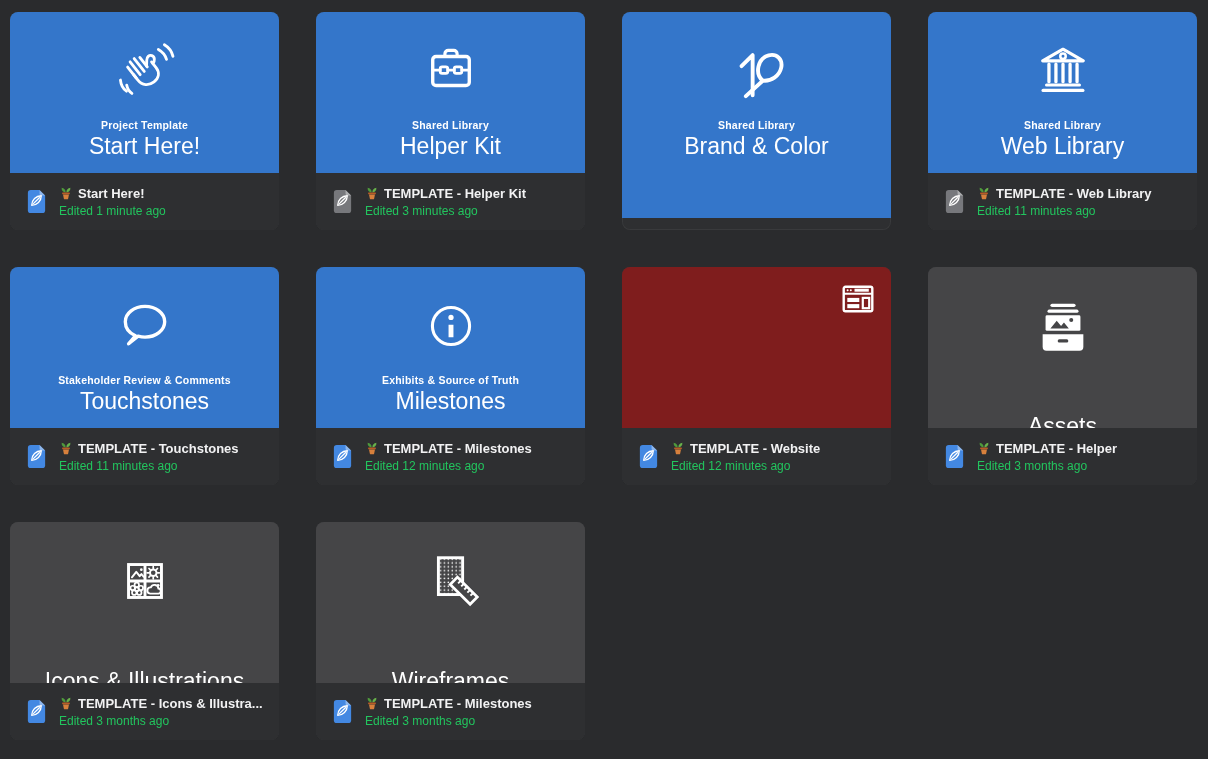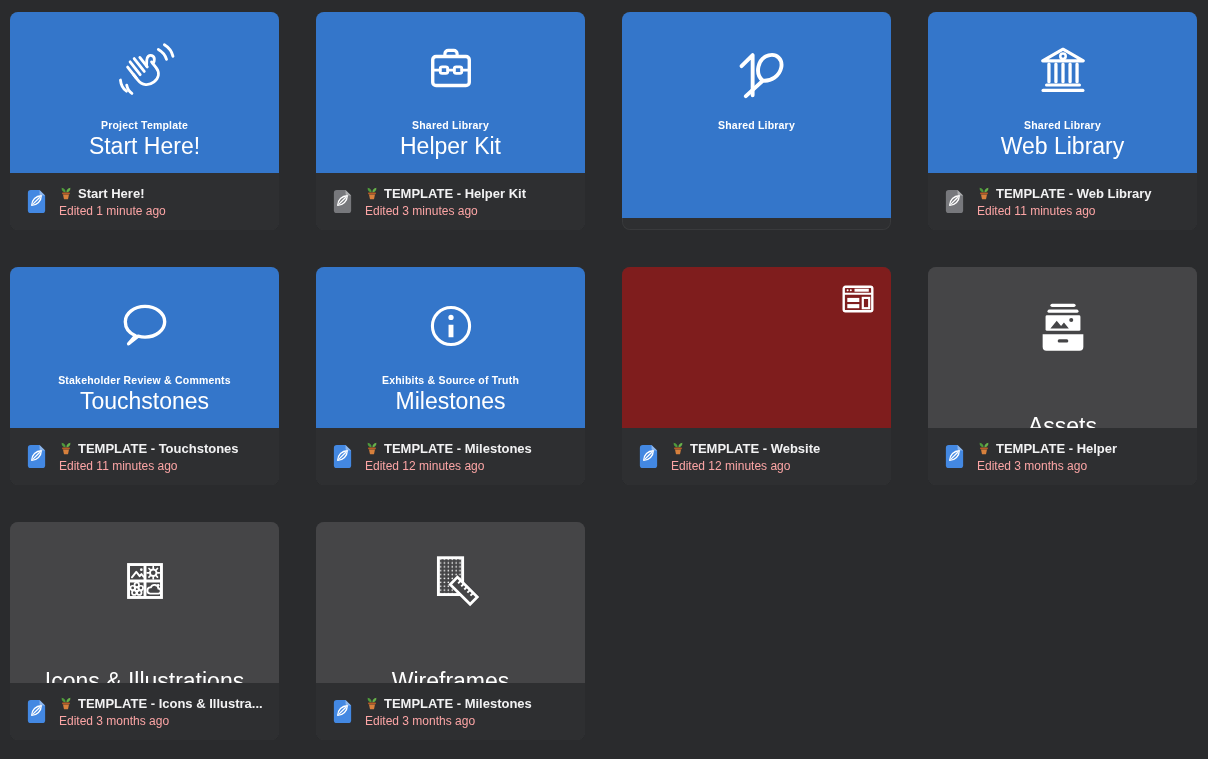--- a/index.html
+++ b/index.html
@@ -52,21 +52,21 @@
   .file-icon{width:23px;height:25px;flex:none;line-height:0;}
   .file-icon.blue{color:#4388e2;}
   .file-icon.gray{color:#77787c;}
   .meta{min-width:0;}
   .file-name{
     display:flex;align-items:center;gap:5px;
     color:#f2f2f3;font-size:13px;font-weight:700;
     white-space:nowrap;overflow:hidden;
   }
   .plant{width:14px;height:14px;flex:none;}
-  .edited{margin-top:3px;color:#fca5a5;font-size:12px;font-weight:400;}
+  .edited{margin-top:3px;color:#22c55e;font-size:12px;font-weight:400;}
 </style>
 </head>
 <body>
 
 <svg style="position:absolute;width:0;height:0" aria-hidden="true">
   <defs>
     <pattern id="dotgrid" width="4" height="4" patternUnits="userSpaceOnUse">
       <circle cx="1.3" cy="1.3" r="0.85" fill="#fff"></circle>
     </pattern>
 
@@ -248,20 +248,21 @@
   </div>
 
   <div class="card">
     <div class="card-body blue">
       <div class="icon-slot">
           <svg width="62" height="62">
             <use href="#sym-brand1p"></use>
           </svg>
         </div>
       <div class="type-label">Shared Library</div>
+      <div class="card-title">Brand &amp; Color</div>
     </div>
   </div>
 
   <div class="card">
     <div class="card-body blue">
       <div class="icon-slot">
           <svg width="62" height="62">
             <use href="#sym-bank"></use>
           </svg>
         </div>

